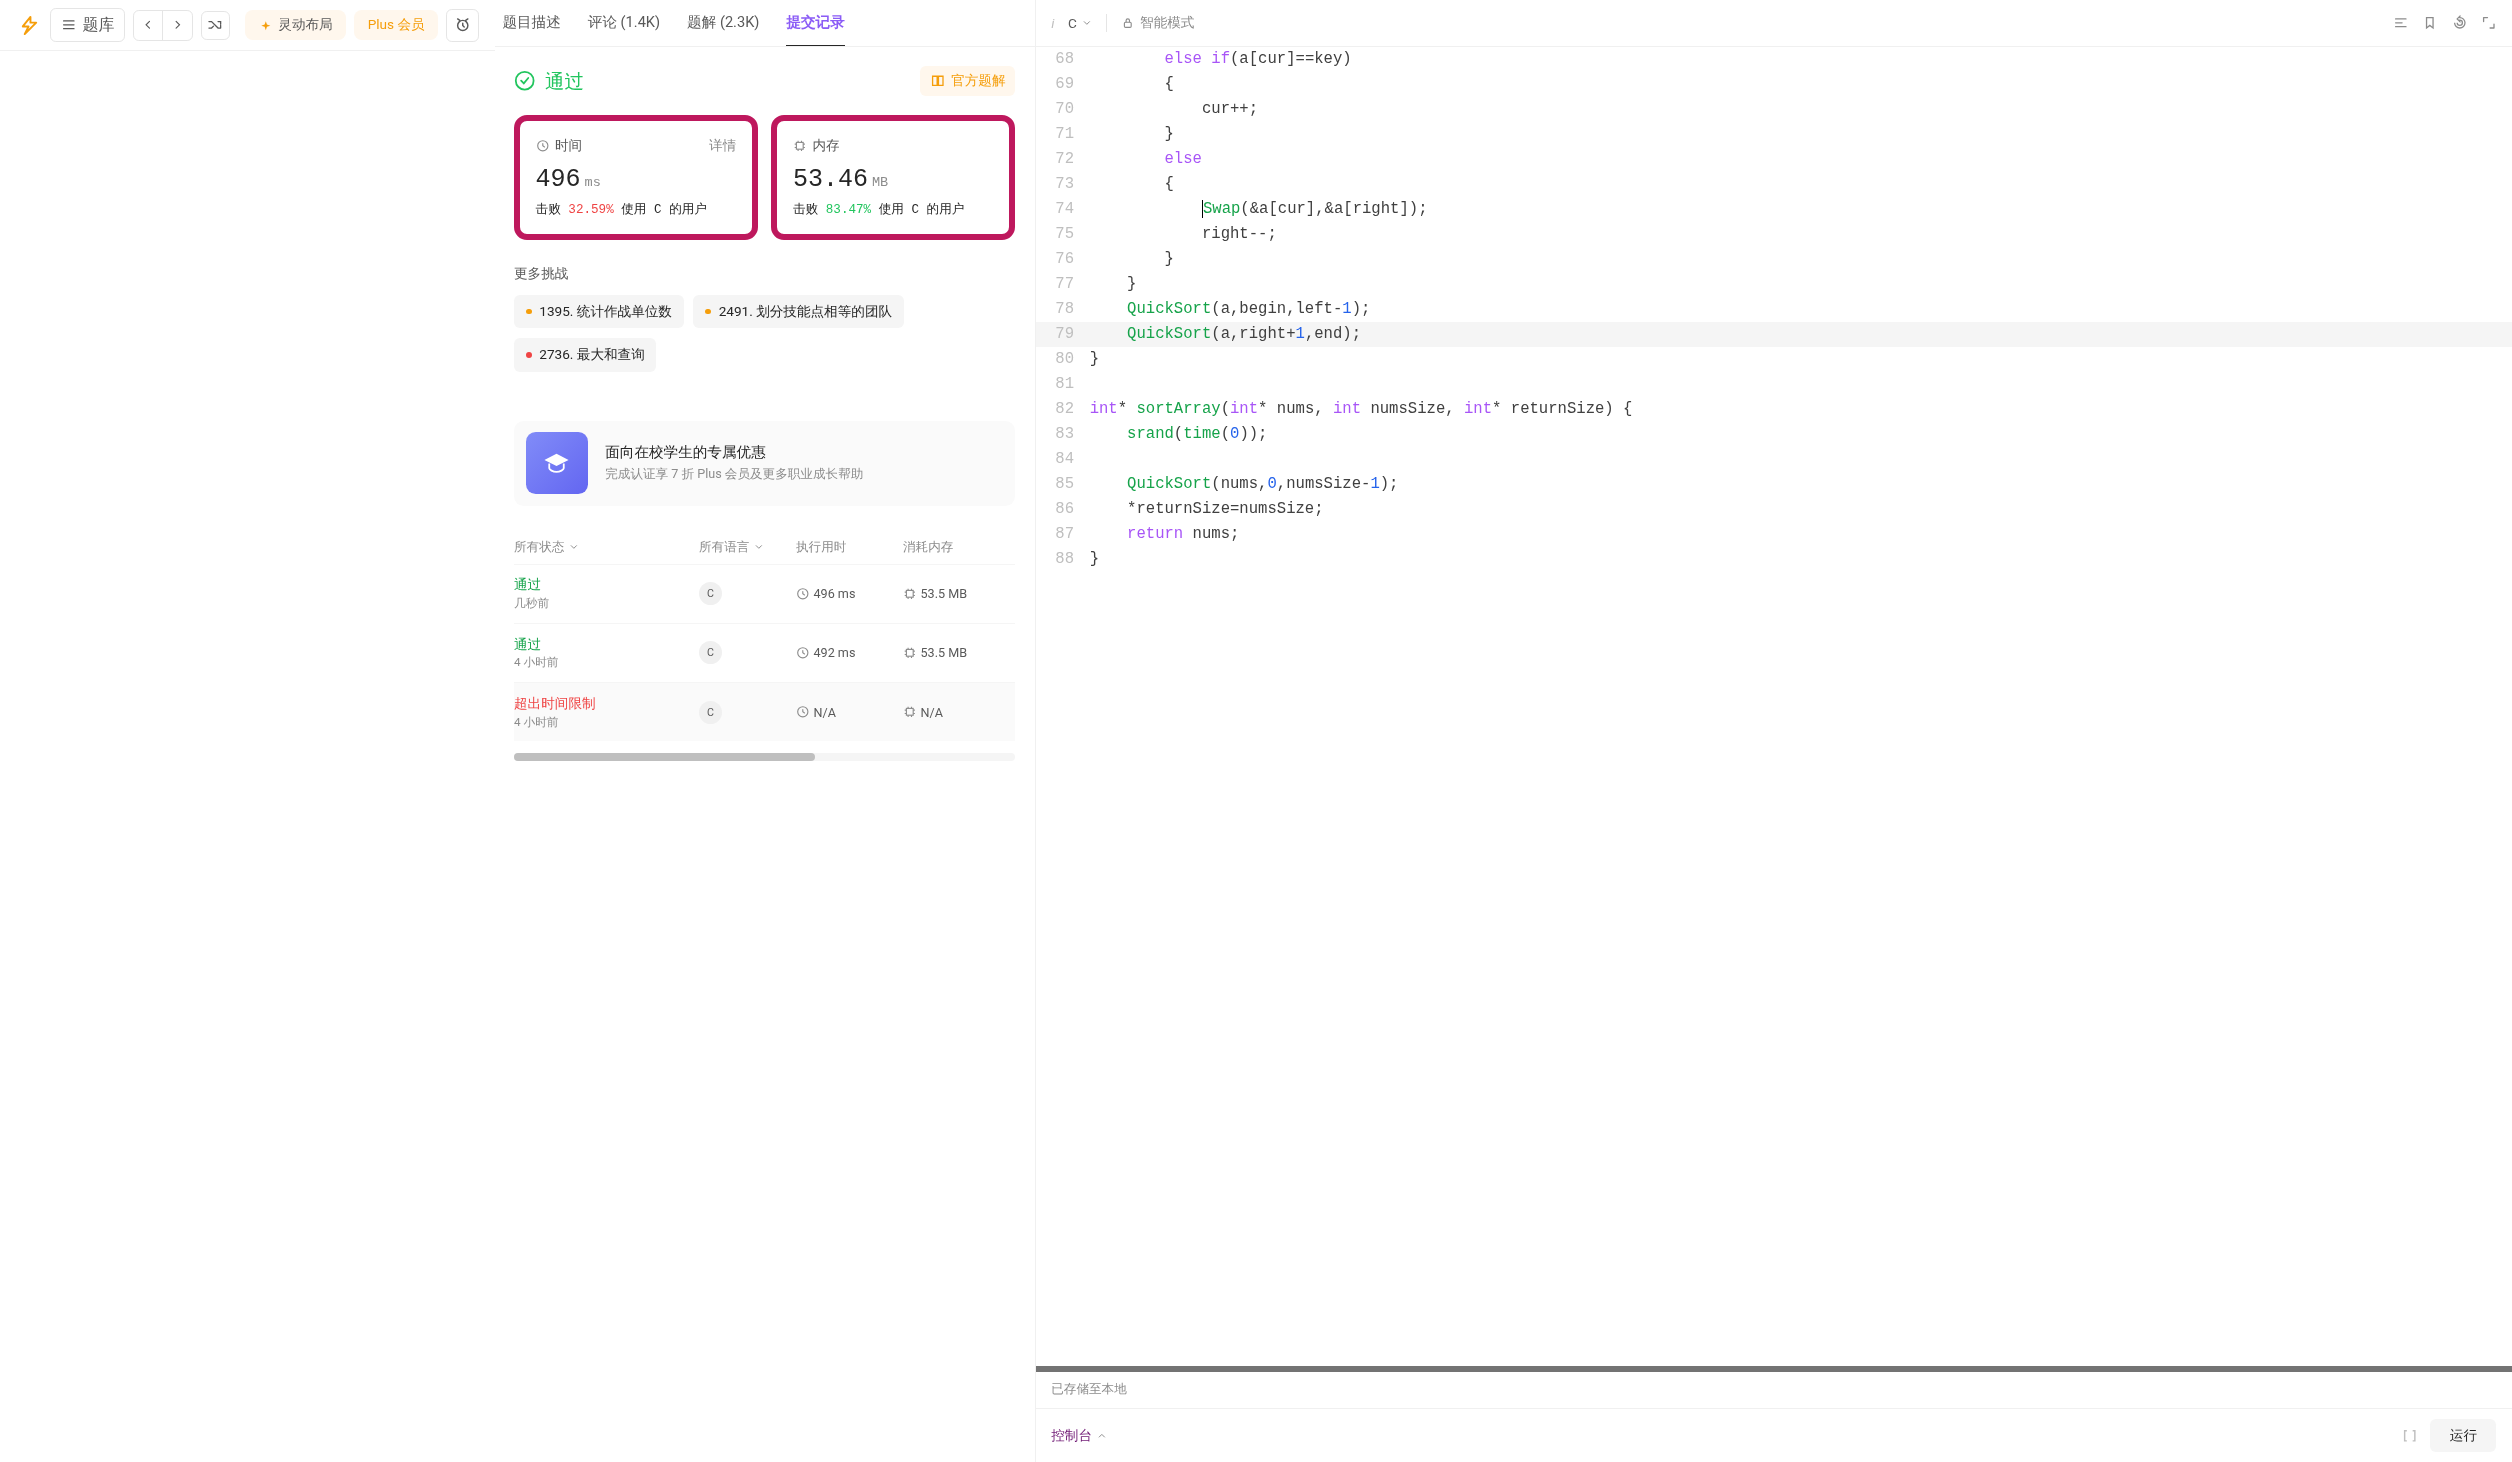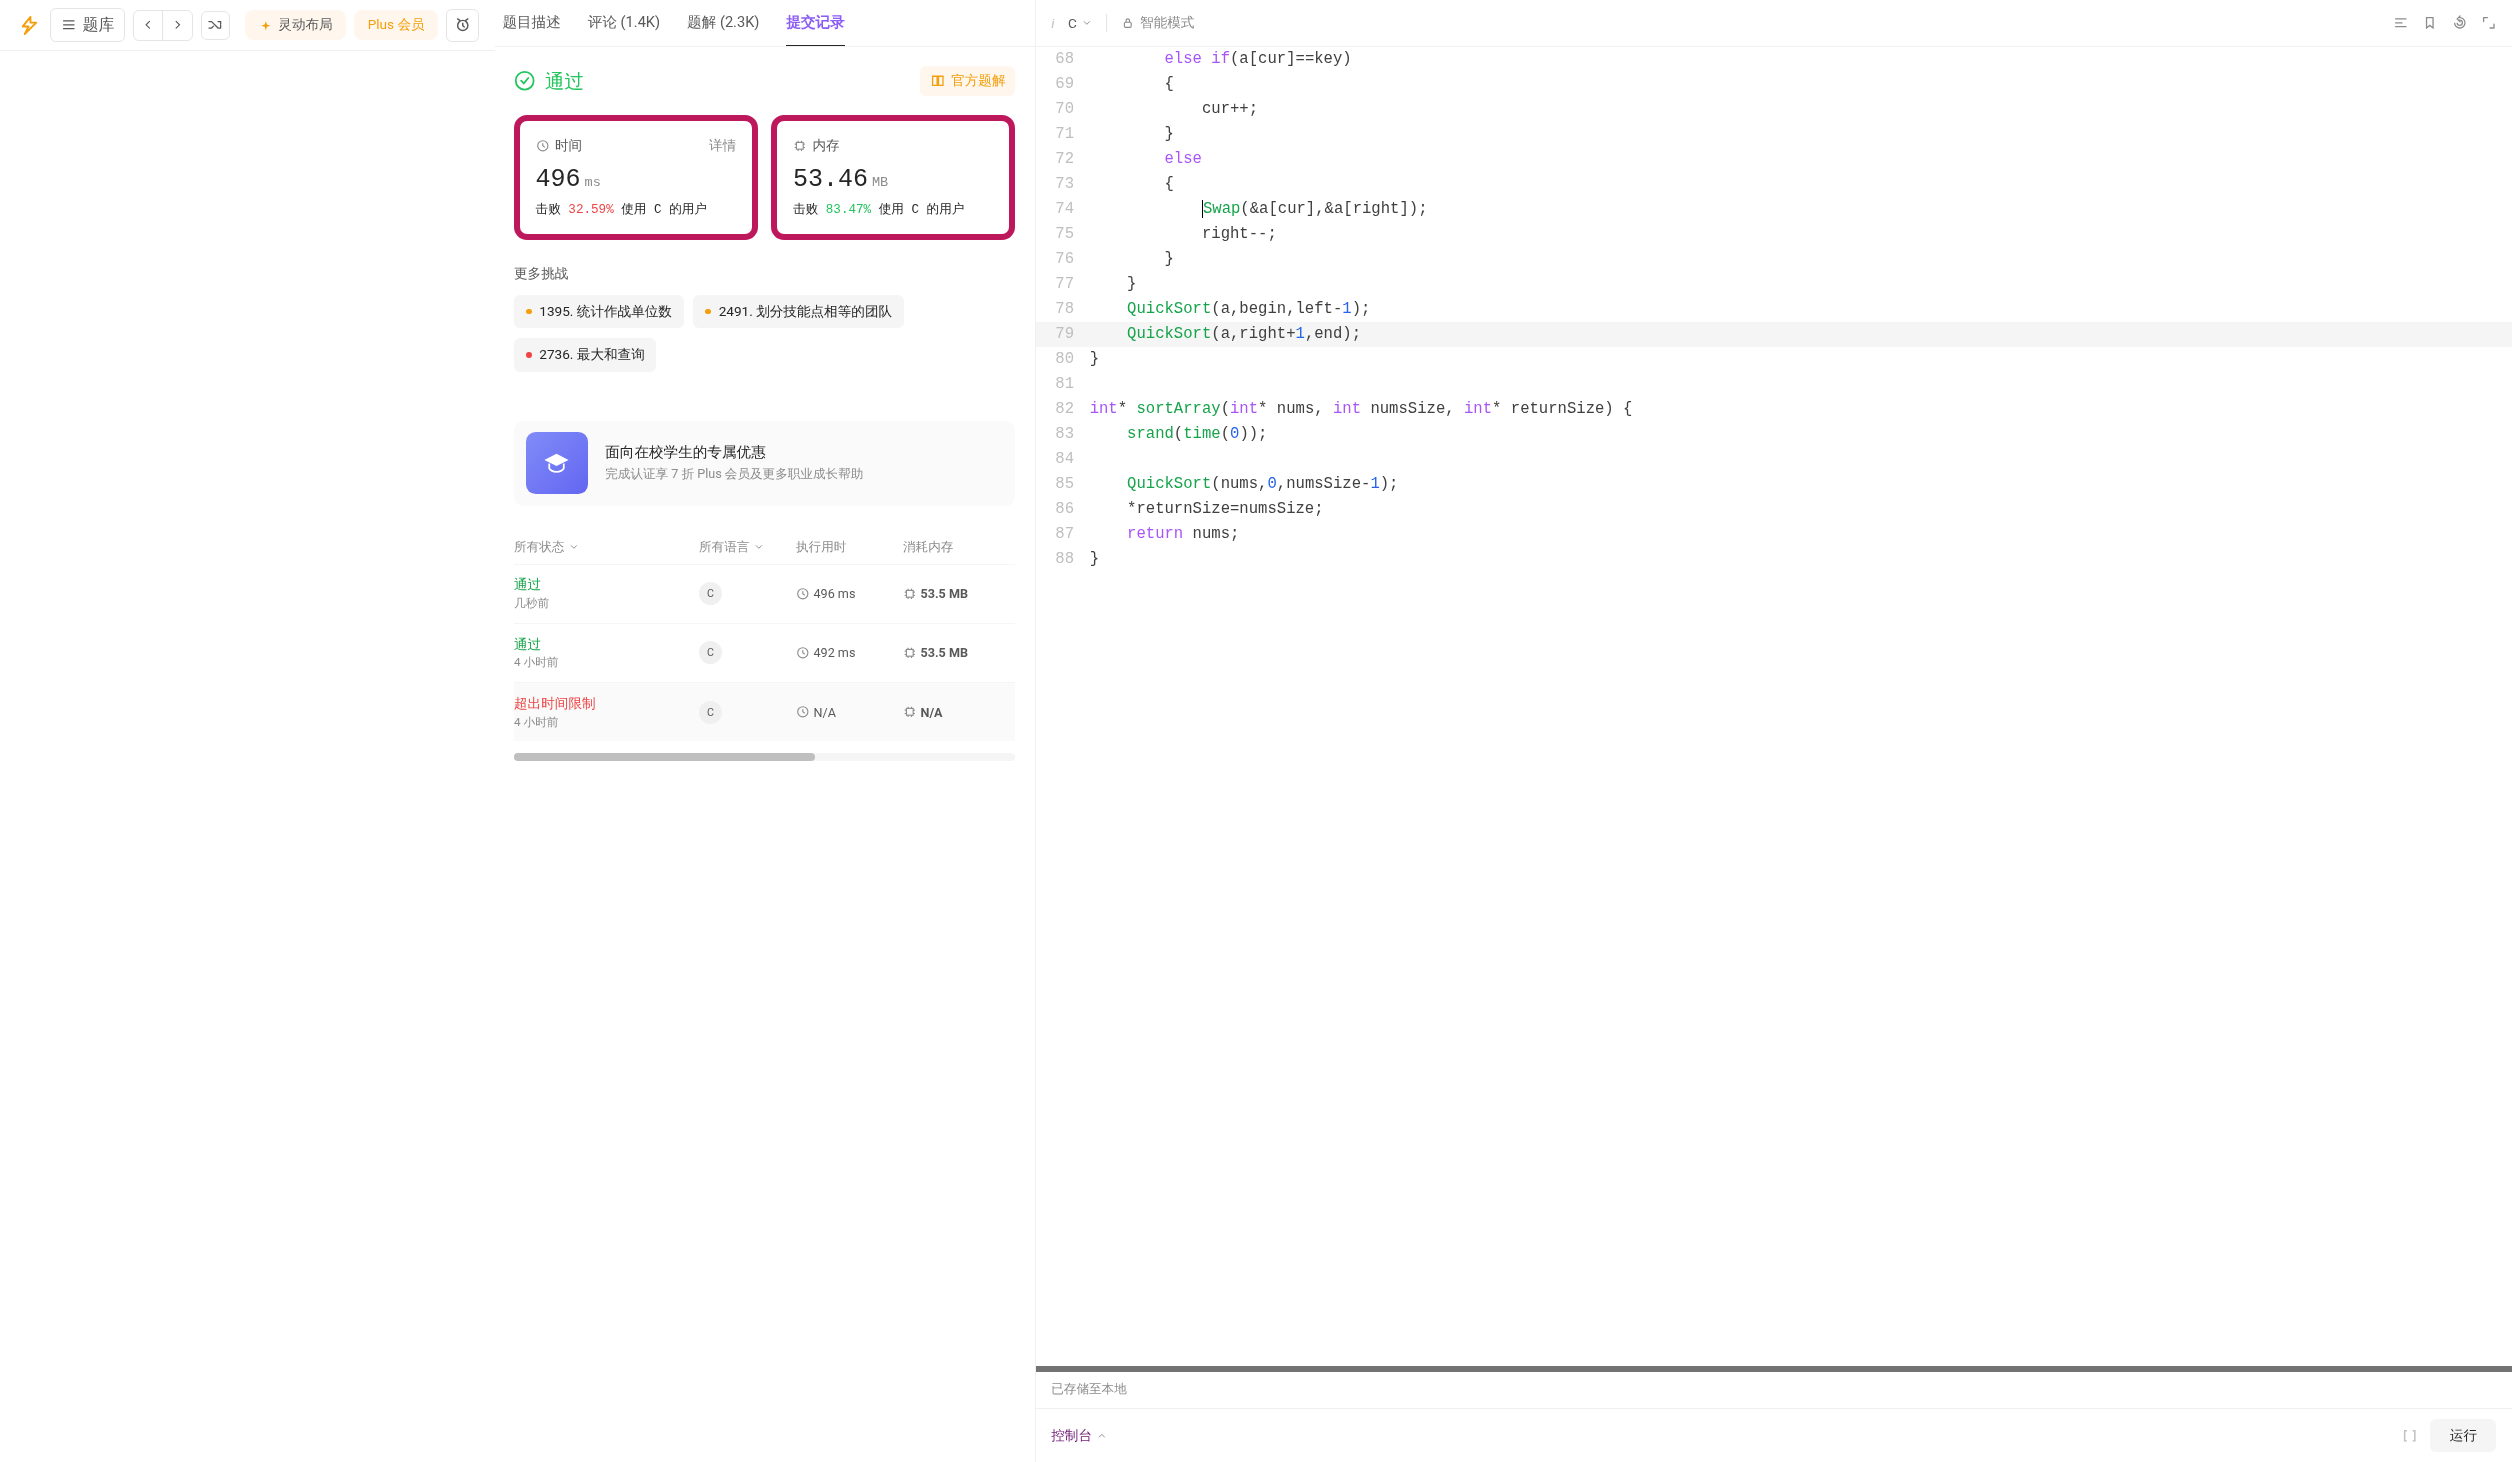--- a/index.html
+++ b/index.html
@@ -60,21 +60,21 @@
 .sub-row{display:flex;align-items:center;padding:11.7px 0;border-top:1px solid #f5f5f5;}
 .sub-row:nth-child(3){background:#fafafa;}
 .sub-status{width:185px;}
 .sub-status .s{font-size:13.6px;}
 .sub-status .s.ok{color:#16a34a;}
 .sub-status .s.tle{color:#ef4444;}
 .sub-status .t{font-size:11.7px;color:#8c8c8c;margin-top:1.9px;}
 .sub-lang{width:97px;}
 .lang-badge{width:23px;height:23px;border-radius:50%;background:#f0f0f0;display:flex;align-items:center;justify-content:center;font-size:10.7px;color:#595959;}
 .sub-time{width:107px;display:flex;align-items:center;gap:3.9px;font-size:12.6px;color:#595959;}
-.sub-mem{flex:1;display:flex;align-items:center;gap:3.9px;font-size:12.6px;color:#595959;font-weight:bold;}
+.sub-mem{flex:1;display:flex;align-items:center;gap:3.9px;font-size:12.6px;color:#595959;}
 .hscroll{height:7.8px;background:#f5f5f5;border-radius:3.9px;margin-top:11.7px;}
 .hscroll .thumb{height:100%;width:60%;background:#bfbfbf;border-radius:3.9px;}
 
 .right-panel{flex:1;display:flex;flex-direction:column;overflow:hidden;}
 .rp-toolbar{height:47px;display:flex;align-items:center;padding:0 15.6px;gap:13.6px;border-bottom:1px solid #f0f0f0;color:#8c8c8c;font-size:13.6px;}
 .lang-sel{display:flex;align-items:center;gap:3.9px;color:#595959;}
 .divider{width:1px;height:17.5px;background:#e5e5e5;}
 .rp-toolbar .spacer{flex:1;}
 .tb-icon{cursor:pointer;color:#8c8c8c;}
 

